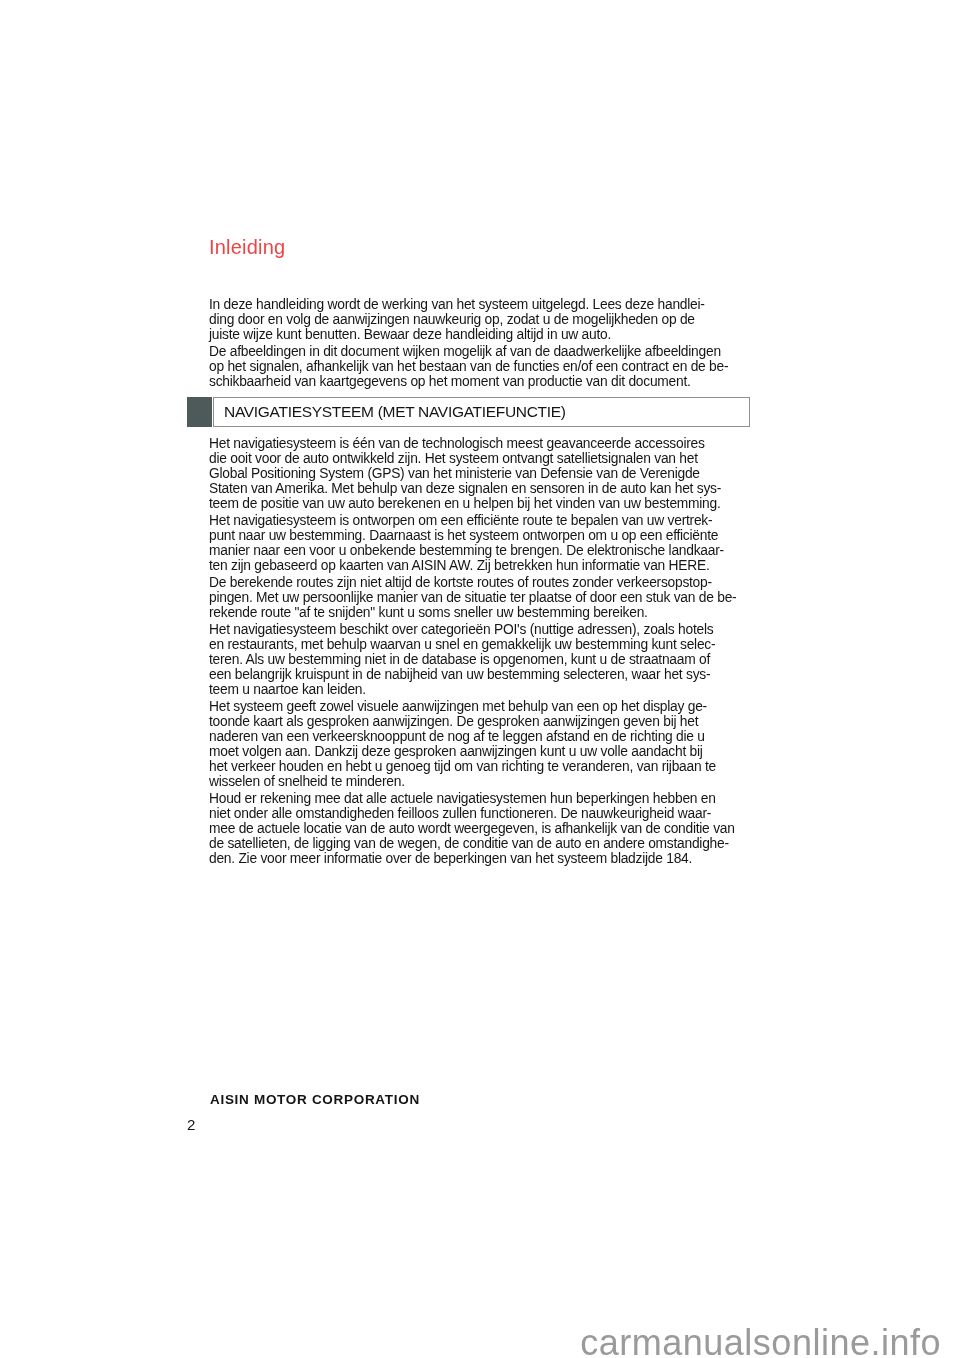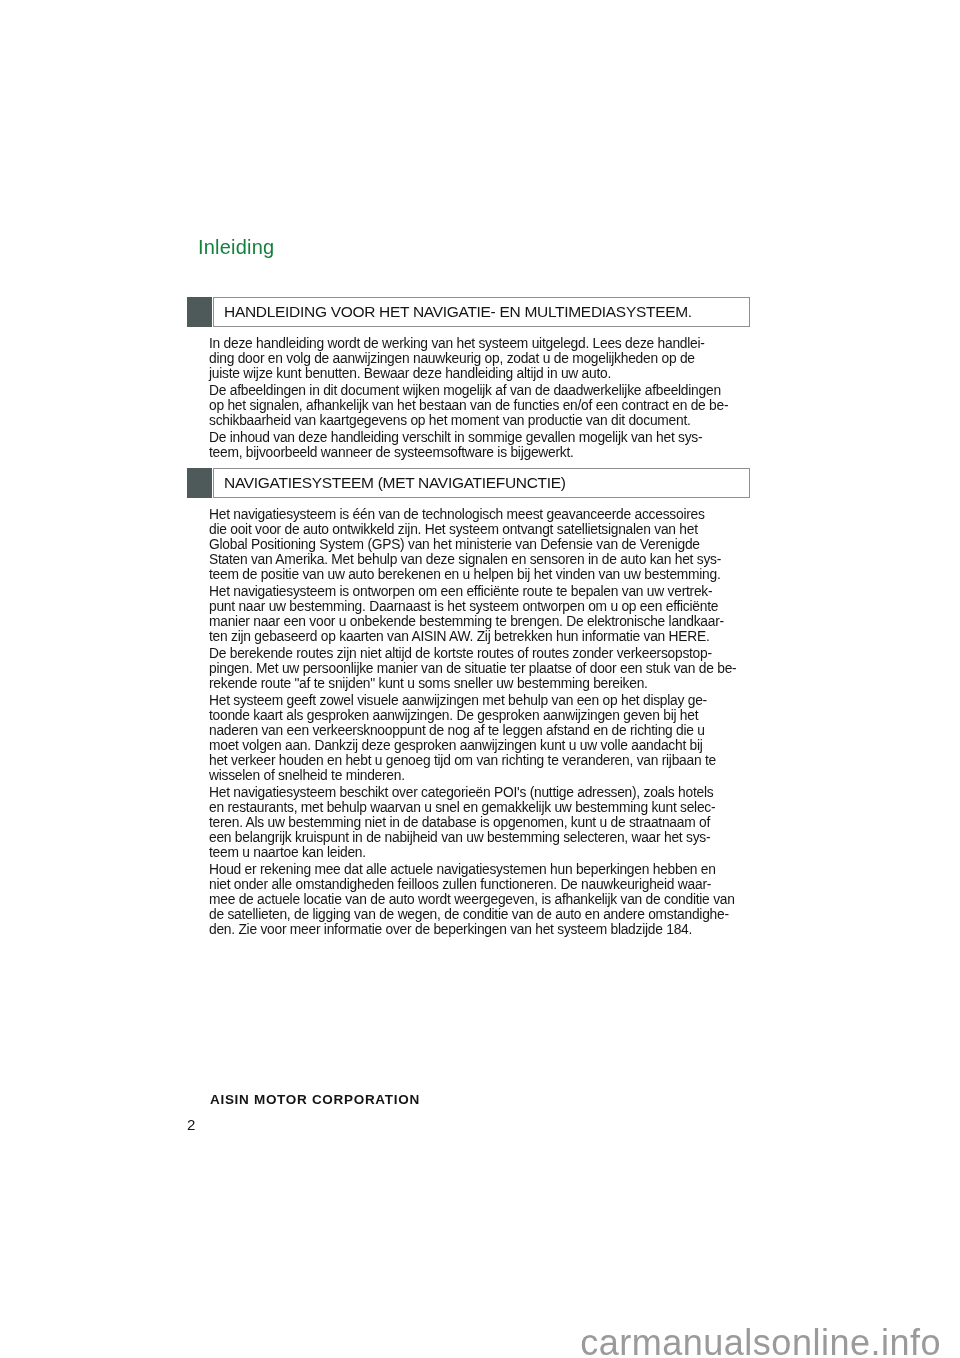--- a/index.html
+++ b/index.html
@@ -7,27 +7,27 @@
     width: 960px;
     height: 1358px;
     background: #ffffff;
     position: relative;
     overflow: hidden;
     font-family: "Liberation Sans", sans-serif;
     color: var(--text, #1a1a1a);
   }
   .page-title {
     position: absolute;
-    left: 198px;
+    left: 209px;
     top: 236px;
     margin: 0;
     font-size: 20px;
     font-weight: 400;
     letter-spacing: 0.2px;
-    color: #15803d;
+    color: #ef4444;
   }
   .content {
     position: absolute;
     left: 187px;
     top: 297px;
     width: 563px;
   }
   .hbox {
     display: flex;
     height: 30px;
@@ -91,62 +91,56 @@
 </head>
 <body>
 
 <div class="page">
 
   <h1 class="page-title">Inleiding</h1>
 
   <div class="content">
 
     <section class="sec-1">
-      <div class="hbox">
-        <span class="marker"></span>
-        <span class="label">HANDLEIDING VOOR HET NAVIGATIE- EN MULTIMEDIASYSTEEM.</span>
-      </div>
       <p class="para">In deze handleiding wordt de werking van het systeem uitgelegd. Lees deze handlei-
 ding door en volg de aanwijzingen nauwkeurig op, zodat u de mogelijkheden op de
 juiste wijze kunt benutten. Bewaar deze handleiding altijd in uw auto.</p>
       <p class="para">De afbeeldingen in dit document wijken mogelijk af van de daadwerkelijke afbeeldingen
 op het signalen, afhankelijk van het bestaan van de functies en/of een contract en de be-
 schikbaarheid van kaartgegevens op het moment van productie van dit document.</p>
-      <p class="para">De inhoud van deze handleiding verschilt in sommige gevallen mogelijk van het sys-
-teem, bijvoorbeeld wanneer de systeemsoftware is bijgewerkt.</p>
     </section>
 
     <section class="sec-2">
       <div class="hbox">
         <span class="marker"></span>
         <span class="label">NAVIGATIESYSTEEM (MET NAVIGATIEFUNCTIE)</span>
       </div>
       <p class="para">Het navigatiesysteem is één van de technologisch meest geavanceerde accessoires
 die ooit voor de auto ontwikkeld zijn. Het systeem ontvangt satellietsignalen van het
 Global Positioning System (GPS) van het ministerie van Defensie van de Verenigde
 Staten van Amerika. Met behulp van deze signalen en sensoren in de auto kan het sys-
 teem de positie van uw auto berekenen en u helpen bij het vinden van uw bestemming.</p>
       <p class="para">Het navigatiesysteem is ontworpen om een efficiënte route te bepalen van uw vertrek-
 punt naar uw bestemming. Daarnaast is het systeem ontworpen om u op een efficiënte
 manier naar een voor u onbekende bestemming te brengen. De elektronische landkaar-
 ten zijn gebaseerd op kaarten van AISIN AW. Zij betrekken hun informatie van HERE.</p>
       <p class="para">De berekende routes zijn niet altijd de kortste routes of routes zonder verkeersopstop-
 pingen. Met uw persoonlijke manier van de situatie ter plaatse of door een stuk van de be-
 rekende route "af te snijden" kunt u soms sneller uw bestemming bereiken.</p>
+      <p class="para">Het navigatiesysteem beschikt over categorieën POI's (nuttige adressen), zoals hotels
+en restaurants, met behulp waarvan u snel en gemakkelijk uw bestemming kunt selec-
+teren. Als uw bestemming niet in de database is opgenomen, kunt u de straatnaam of
+een belangrijk kruispunt in de nabijheid van uw bestemming selecteren, waar het sys-
+teem u naartoe kan leiden.</p>
       <p class="para">Het systeem geeft zowel visuele aanwijzingen met behulp van een op het display ge-
 toonde kaart als gesproken aanwijzingen. De gesproken aanwijzingen geven bij het
 naderen van een verkeersknooppunt de nog af te leggen afstand en de richting die u
 moet volgen aan. Dankzij deze gesproken aanwijzingen kunt u uw volle aandacht bij
 het verkeer houden en hebt u genoeg tijd om van richting te veranderen, van rijbaan te
 wisselen of snelheid te minderen.</p>
-      <p class="para">Het navigatiesysteem beschikt over categorieën POI's (nuttige adressen), zoals hotels
-en restaurants, met behulp waarvan u snel en gemakkelijk uw bestemming kunt selec-
-teren. Als uw bestemming niet in de database is opgenomen, kunt u de straatnaam of
-een belangrijk kruispunt in de nabijheid van uw bestemming selecteren, waar het sys-
-teem u naartoe kan leiden.</p>
       <p class="para">Houd er rekening mee dat alle actuele navigatiesystemen hun beperkingen hebben en
 niet onder alle omstandigheden feilloos zullen functioneren. De nauwkeurigheid waar-
 mee de actuele locatie van de auto wordt weergegeven, is afhankelijk van de conditie van
 de satellieten, de ligging van de wegen, de conditie van de auto en andere omstandighe-
 den. Zie voor meer informatie over de beperkingen van het systeem bladzijde 184.</p>
     </section>
 
   </div>
 
   <div class="footer-brand">AISIN MOTOR CORPORATION</div>

